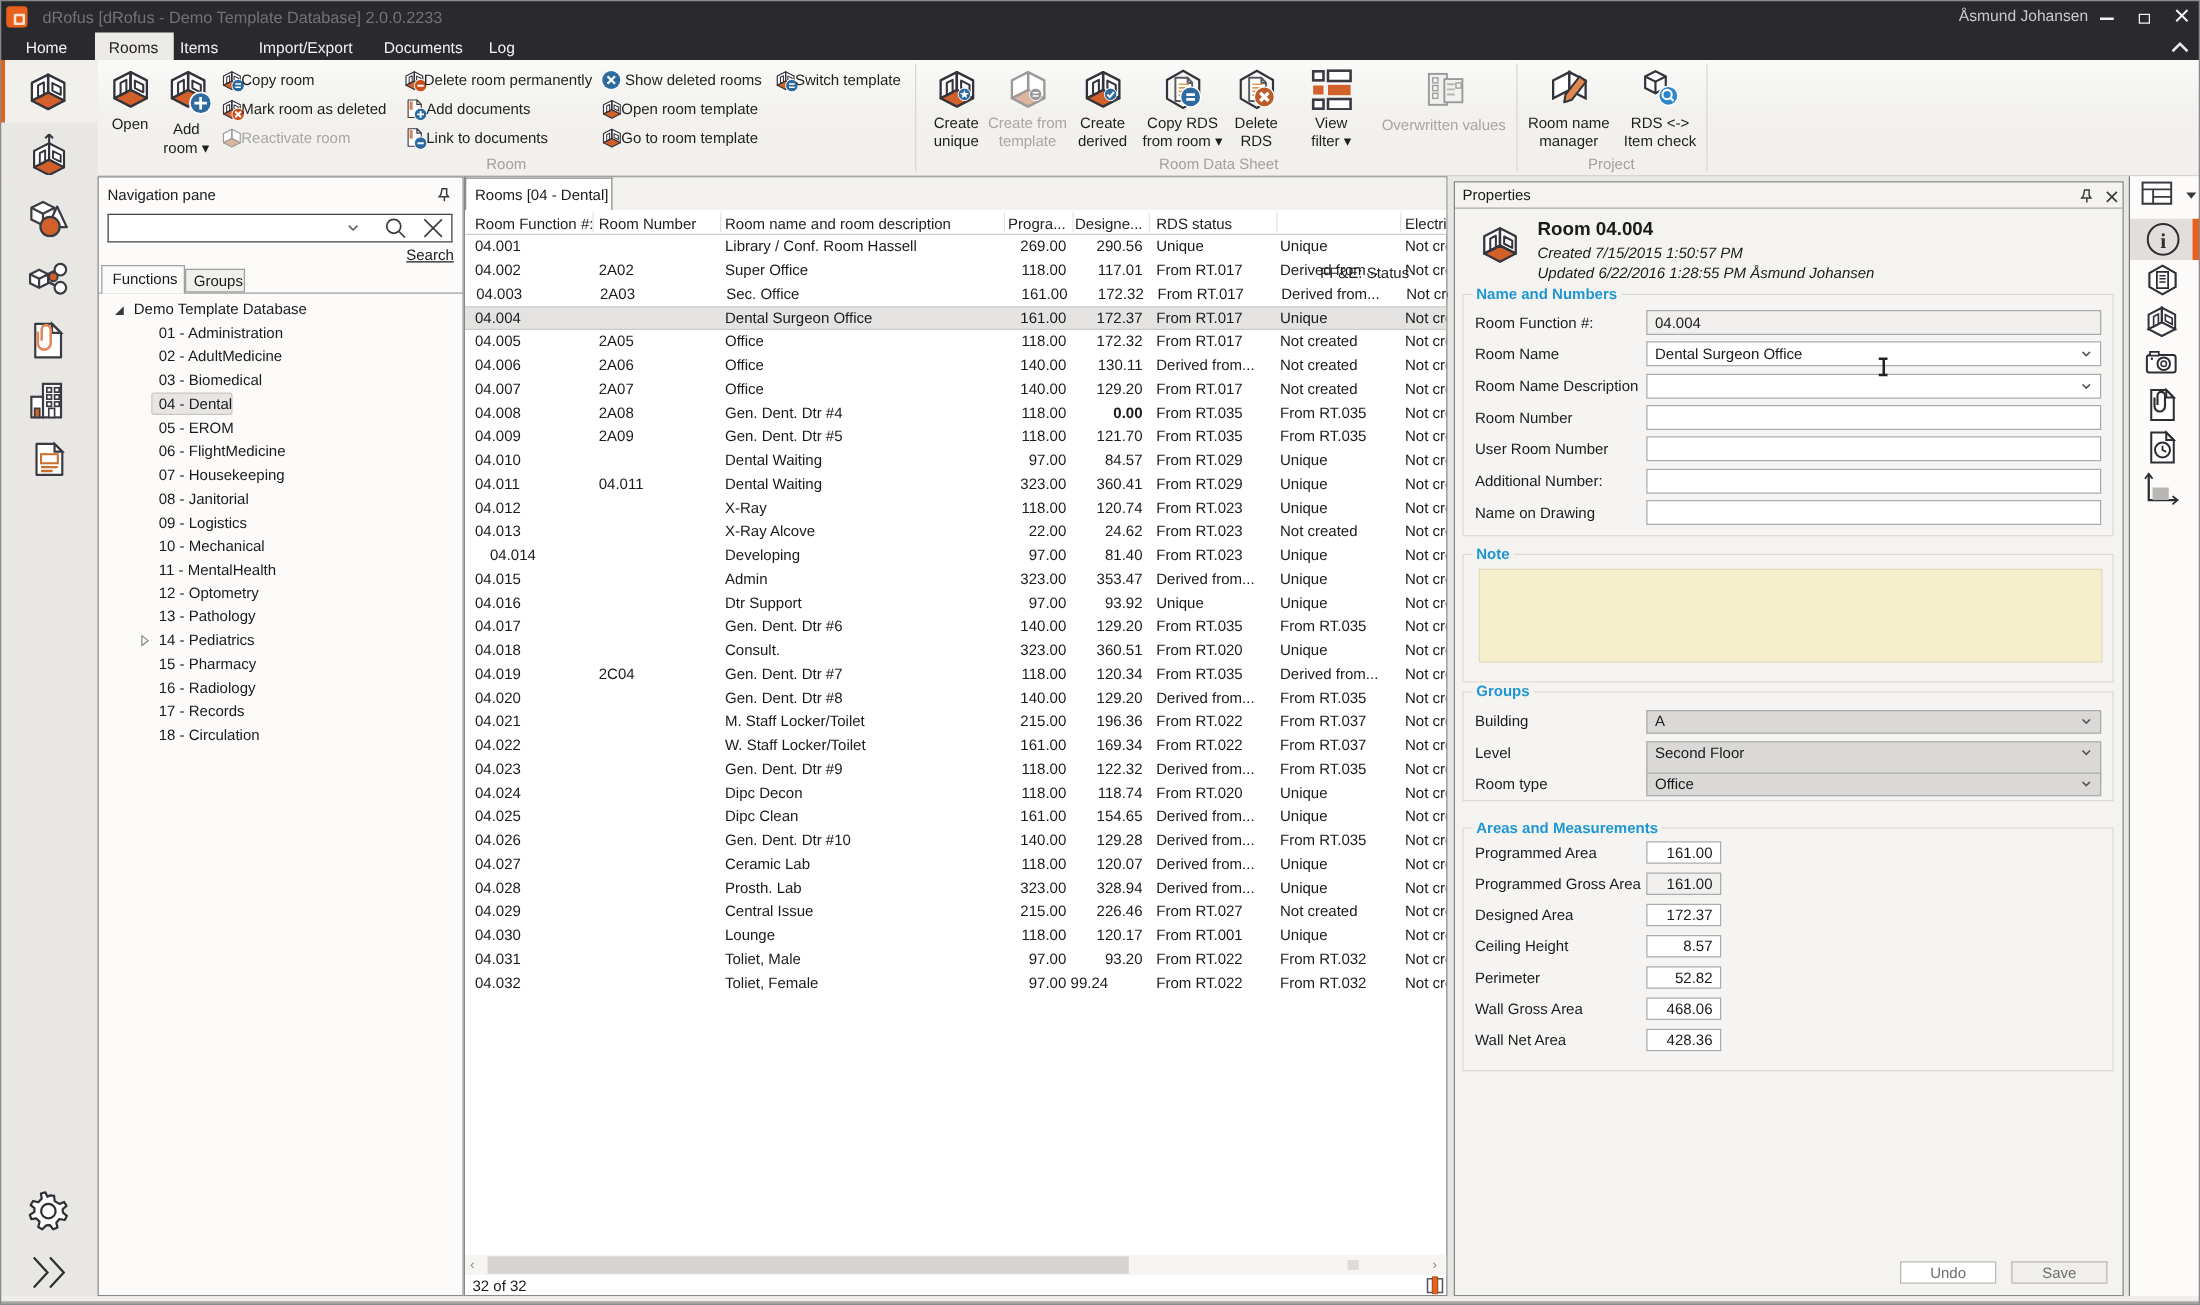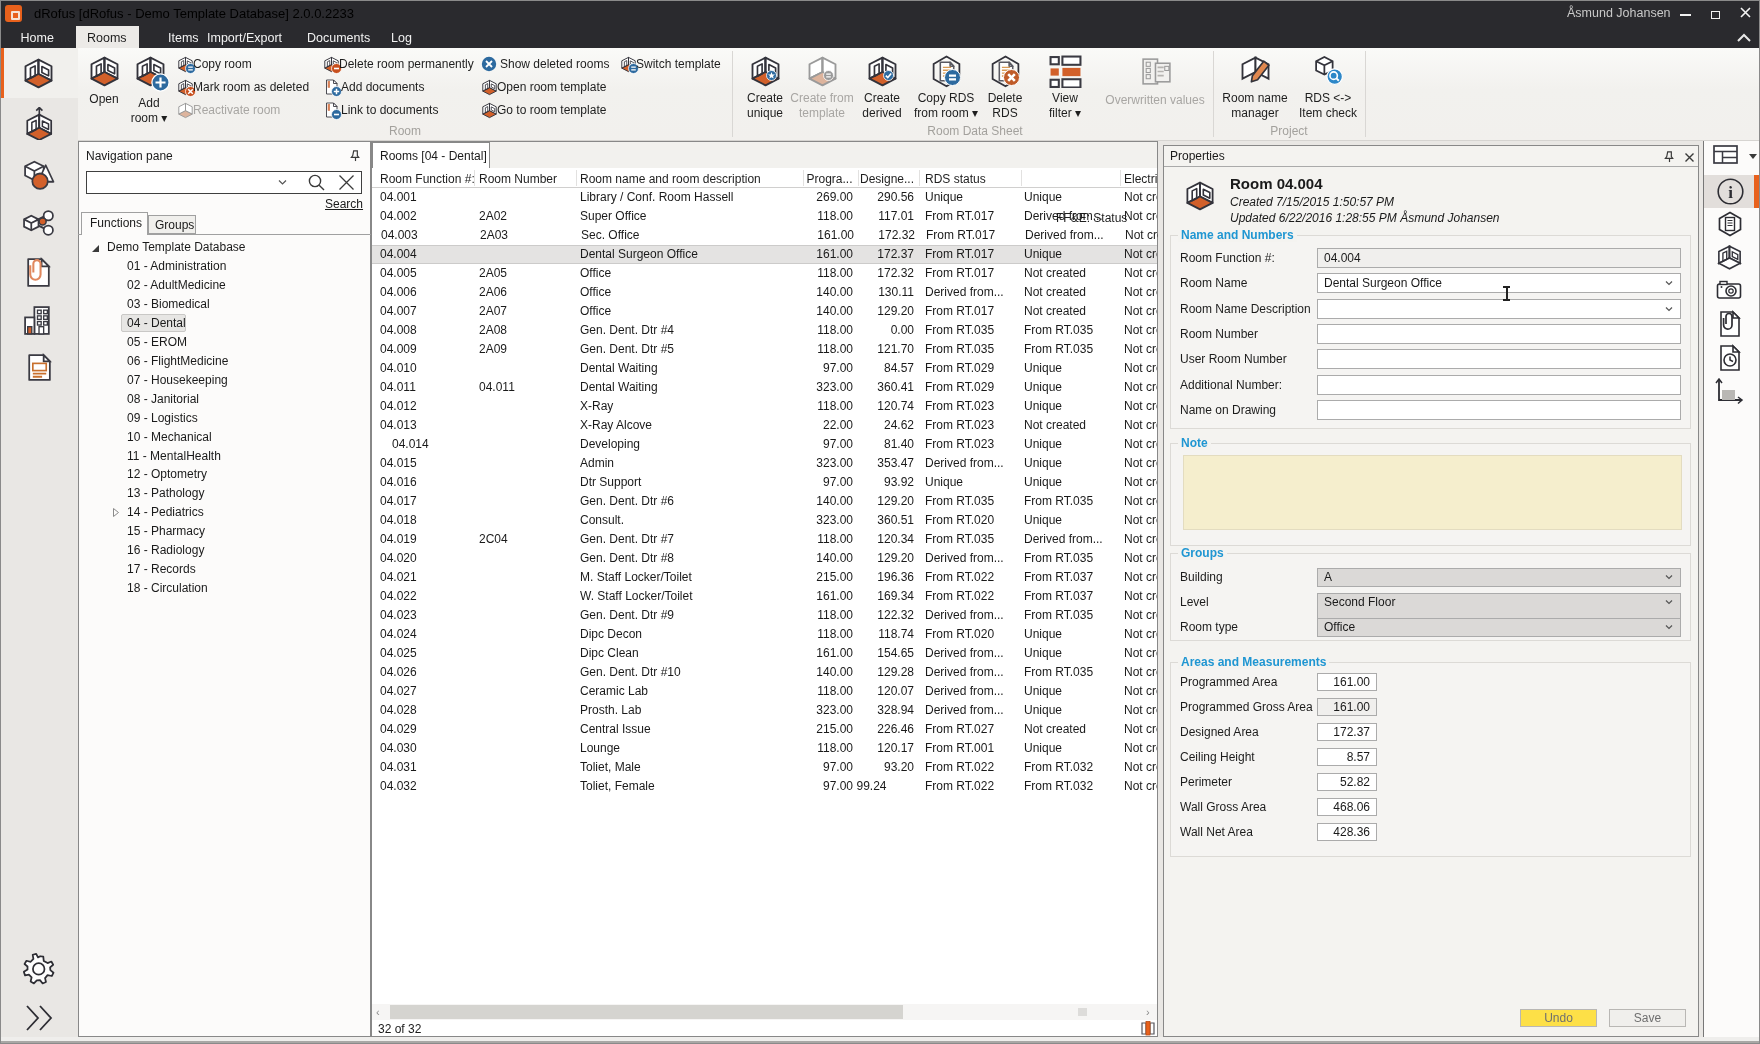--- a/index.html
+++ b/index.html
@@ -1,18 +1,18 @@
 <!DOCTYPE html>
 <html><head><meta charset="utf-8"><style>
 *{margin:0;padding:0;box-sizing:border-box}
 html,body{width:1760px;height:1044px;overflow:hidden}
 body{font-family:"Liberation Sans",sans-serif;font-size:12px;color:#1a1a1a;background:#e9e7e4;position:relative}
 .a{position:absolute}
 .tb{background:#2a2a2e}
-.wtxt{color:#000000}
+.wtxt{color:#737373}
 .mtab{color:#f2f2f2;font-size:12.5px}
 .ribbon-lbl{color:#a3a19d;font-size:12px}
 .gsep{width:1px;background:#d9d7d4;top:51px;height:86px}
 .bigbtn{text-align:center;font-size:12px;line-height:14.5px;color:#1e1e1e}
 .smalltxt{font-size:12px;color:#1e1e1e;white-space:nowrap}
 .gray{color:#a8a6a3}
 .hdrcell{color:#1e1e1e;white-space:nowrap;overflow:hidden}
 .trow{position:absolute;height:19px;line-height:19px;white-space:nowrap}
 .tcell{position:absolute;overflow:hidden;white-space:nowrap}
 .num{text-align:right}
@@ -72,21 +72,21 @@
 <div class="a" style="left:1711px;top:11px;width:9px;height:8px;border:1.5px solid #f2f2f2"></div>
 <svg class="a" style="left:1740px;top:7px" width="11" height="11" viewBox="0 0 11 11">
     <path d="M1,1 L10,10 M10,1 L1,10" stroke="#f4f4f4" stroke-width="1.6"></path>
   </svg>
 <svg class="a" style="left:1736px;top:33px" width="16" height="10" viewBox="0 0 16 10">
     <path d="M2,8 L8,2 L14,8" stroke="#e8e8e8" stroke-width="2" fill="none"></path>
   </svg>
 <div class="a" style="left:76px;top:26px;width:63px;height:22px;background:#eceae7"></div>
 <div class="a mtab" style="left:87px;top:31px;color:#1d1d1d">Rooms</div>
 <div class="a mtab" style="left:20.5px;top:31px">Home</div>
-<div class="a mtab" style="left:168px;top:31px">Items</div>
+<div class="a mtab" style="left:144px;top:31px">Items</div>
 <div class="a mtab" style="left:207px;top:31px">Import/Export</div>
 <div class="a mtab" style="left:307px;top:31px">Documents</div>
 <div class="a mtab" style="left:391px;top:31px">Log</div>
 <div class="a" style="left:0;top:48px;width:1760px;height:93px;background:linear-gradient(#fafaf8,#f2f1ee 45%,#f2f0ed);border-bottom:1px solid #d6d4d1"></div>
 <div class="a gsep" style="left:732px"></div>
 <div class="a gsep" style="left:1213px"></div>
 <div class="a gsep" style="left:1365px"></div>
 <div class="a ribbon-lbl" style="left:350px;top:124px;width:110px;text-align:center">Room</div>
 <div class="a ribbon-lbl" style="left:905px;top:124px;width:140px;text-align:center">Room Data Sheet</div>
 <div class="a ribbon-lbl" style="left:1229px;top:124px;width:120px;text-align:center">Project</div>
@@ -432,21 +432,21 @@
     <span class="tcell" style="left:829px;width:85px;text-align:right;">129.20</span>
     <span class="tcell" style="left:925px;width:92px;">From RT.017</span>
     <span class="tcell" style="left:1024px;width:92px;">Not created</span>
     <span class="tcell" style="left:1124px;width:33px;">Not cre</span>
   </div>
 <div class="trow" style="left:0;top:321px;width:1157px">
     <span class="tcell" style="left:380px;width:94px;">04.008</span>
     <span class="tcell" style="left:479px;width:94px;">2A08</span>
     <span class="tcell" style="left:580px;width:220px;">Gen. Dent. Dtr #4</span>
     <span class="tcell" style="left:770px;width:83px;text-align:right;">118.00</span>
-    <span class="tcell" style="left:829px;width:85px;text-align:right;">0.00</span>
+    <span class="tcell" style="left:829px;width:85px;text-align:right;font-weight:bold;">0.00</span>
     <span class="tcell" style="left:925px;width:92px;">From RT.035</span>
     <span class="tcell" style="left:1024px;width:92px;">From RT.035</span>
     <span class="tcell" style="left:1124px;width:33px;">Not cre</span>
   </div>
 <div class="trow" style="left:0;top:340px;width:1157px">
     <span class="tcell" style="left:380px;width:94px;">04.009</span>
     <span class="tcell" style="left:479px;width:94px;">2A09</span>
     <span class="tcell" style="left:580px;width:220px;">Gen. Dent. Dtr #5</span>
     <span class="tcell" style="left:770px;width:83px;text-align:right;">118.00</span>
     <span class="tcell" style="left:829px;width:85px;text-align:right;">121.70</span>
@@ -764,21 +764,21 @@
 <div class="flabel" style="left:1180px;top:724.8px">Designed Area</div>
 <div class="finput  num" style="left:1317px;top:722.8px;width:60px;height:18px;line-height:16px">172.37</div>
 <div class="flabel" style="left:1180px;top:749.95px">Ceiling Height</div>
 <div class="finput  num" style="left:1317px;top:747.95px;width:60px;height:18px;line-height:16px">8.57</div>
 <div class="flabel" style="left:1180px;top:775.1px">Perimeter</div>
 <div class="finput  num" style="left:1317px;top:773.1px;width:60px;height:18px;line-height:16px">52.82</div>
 <div class="flabel" style="left:1180px;top:800.25px">Wall Gross Area</div>
 <div class="finput  num" style="left:1317px;top:798.25px;width:60px;height:18px;line-height:16px">468.06</div>
 <div class="flabel" style="left:1180px;top:825.4px">Wall Net Area</div>
 <div class="finput  num" style="left:1317px;top:823.4px;width:60px;height:18px;line-height:16px">428.36</div>
-<div class="a" style="left:1520px;top:1009px;width:77px;height:18px;background:#fde047;border:1px solid #b9b7b4;text-align:center;line-height:17px;color:#6f6f6f">Undo</div>
+<div class="a" style="left:1520px;top:1009px;width:77px;height:18px;background:#ffffff;border:1px solid #b9b7b4;text-align:center;line-height:17px;color:#6f6f6f">Undo</div>
 <div class="a" style="left:1609px;top:1009px;width:77px;height:18px;background:#f0efec;border:1px solid #b9b7b4;text-align:center;line-height:17px;color:#6f6f6f">Save</div>
 <div class="a" style="left:1703px;top:141px;width:56px;height:896px;background:#fcfbfa;border-left:1px solid #777"></div>
 <svg class="a" style="left:1713px;top:145px" width="25" height="19" viewBox="0 0 25 19">
     <rect x="1" y="1" width="23" height="17" fill="#fff" stroke="#3a3a42" stroke-width="1.7"></rect>
     <path d="M1,6.5 H24 M9.5,6.5 V18 M9.5,12.5 H24" stroke="#3a3a42" stroke-width="1.5"></path>
   </svg>
 <div class="a" style="left:1749px;top:154px;width:0;height:0;border-left:4px solid transparent;border-right:4px solid transparent;border-top:5px solid #3a3a3a"></div>
 <div class="a" style="left:1704px;top:175px;width:50px;height:33px;background:#e2dedb"></div>
 <div class="a" style="left:1754px;top:175px;width:6px;height:33px;background:#e8611c"></div>
 <svg class="a" style="left:1717px;top:178px" width="27" height="27" viewBox="0 0 27 27">

